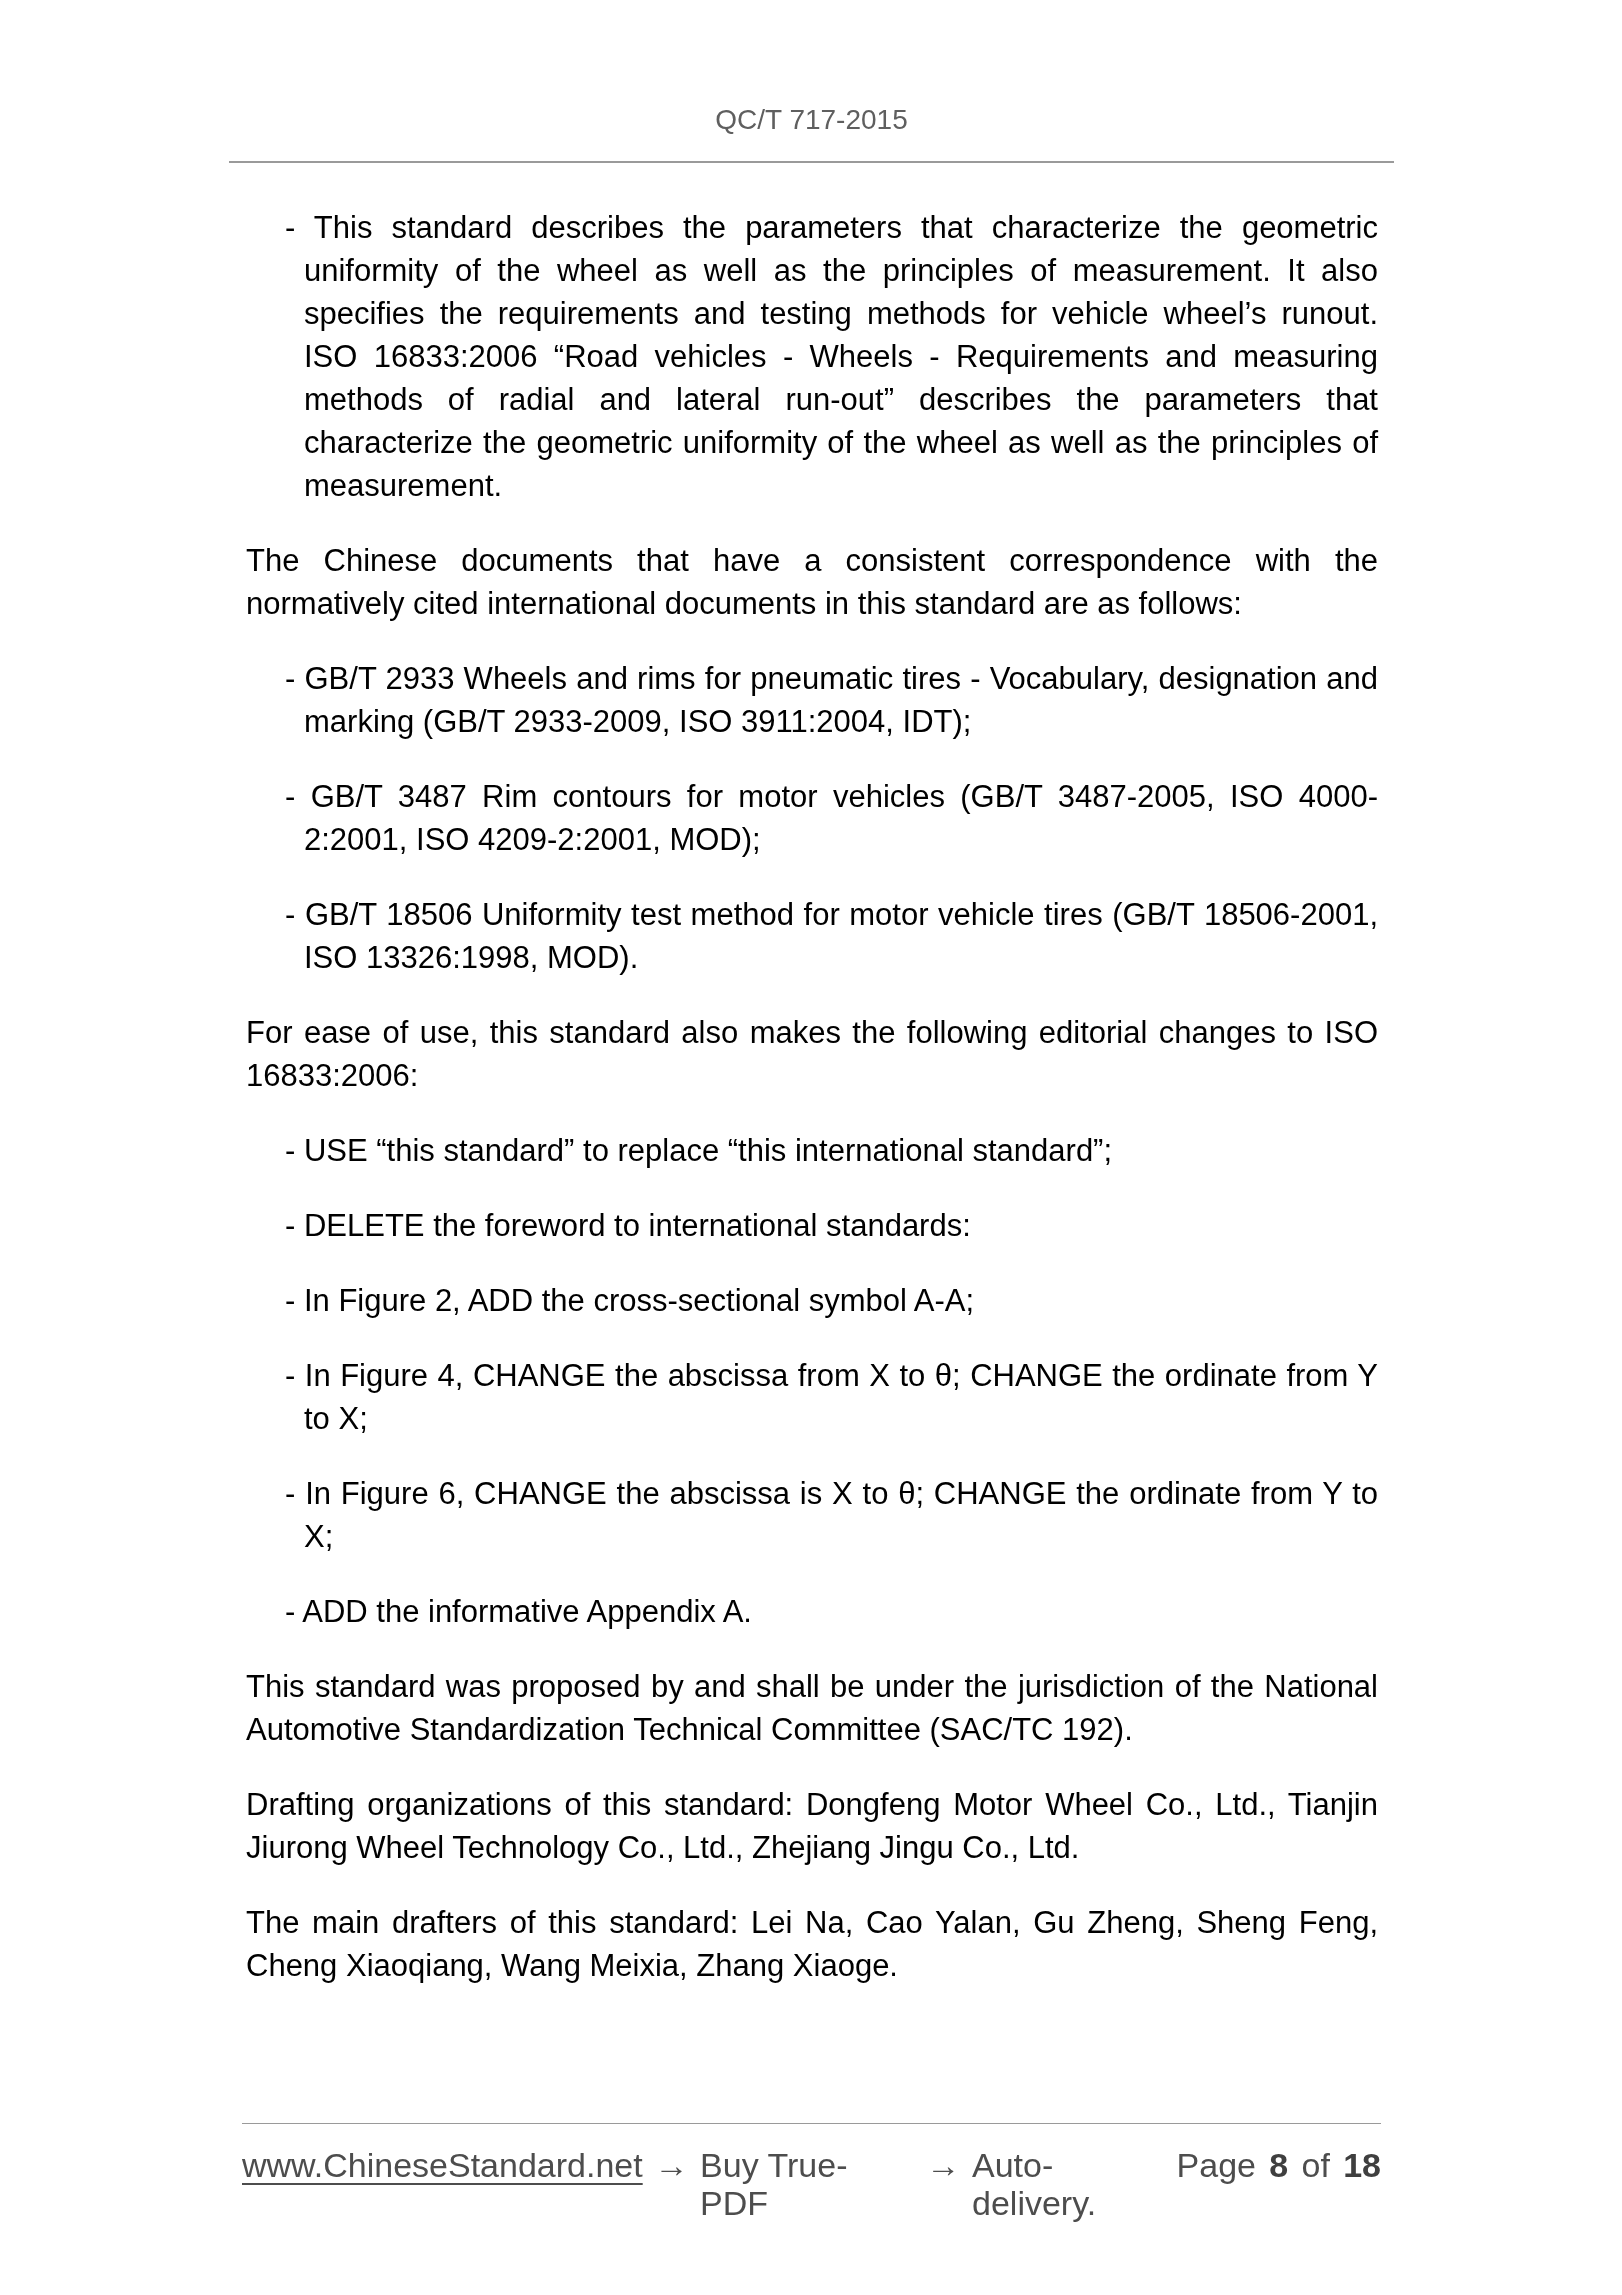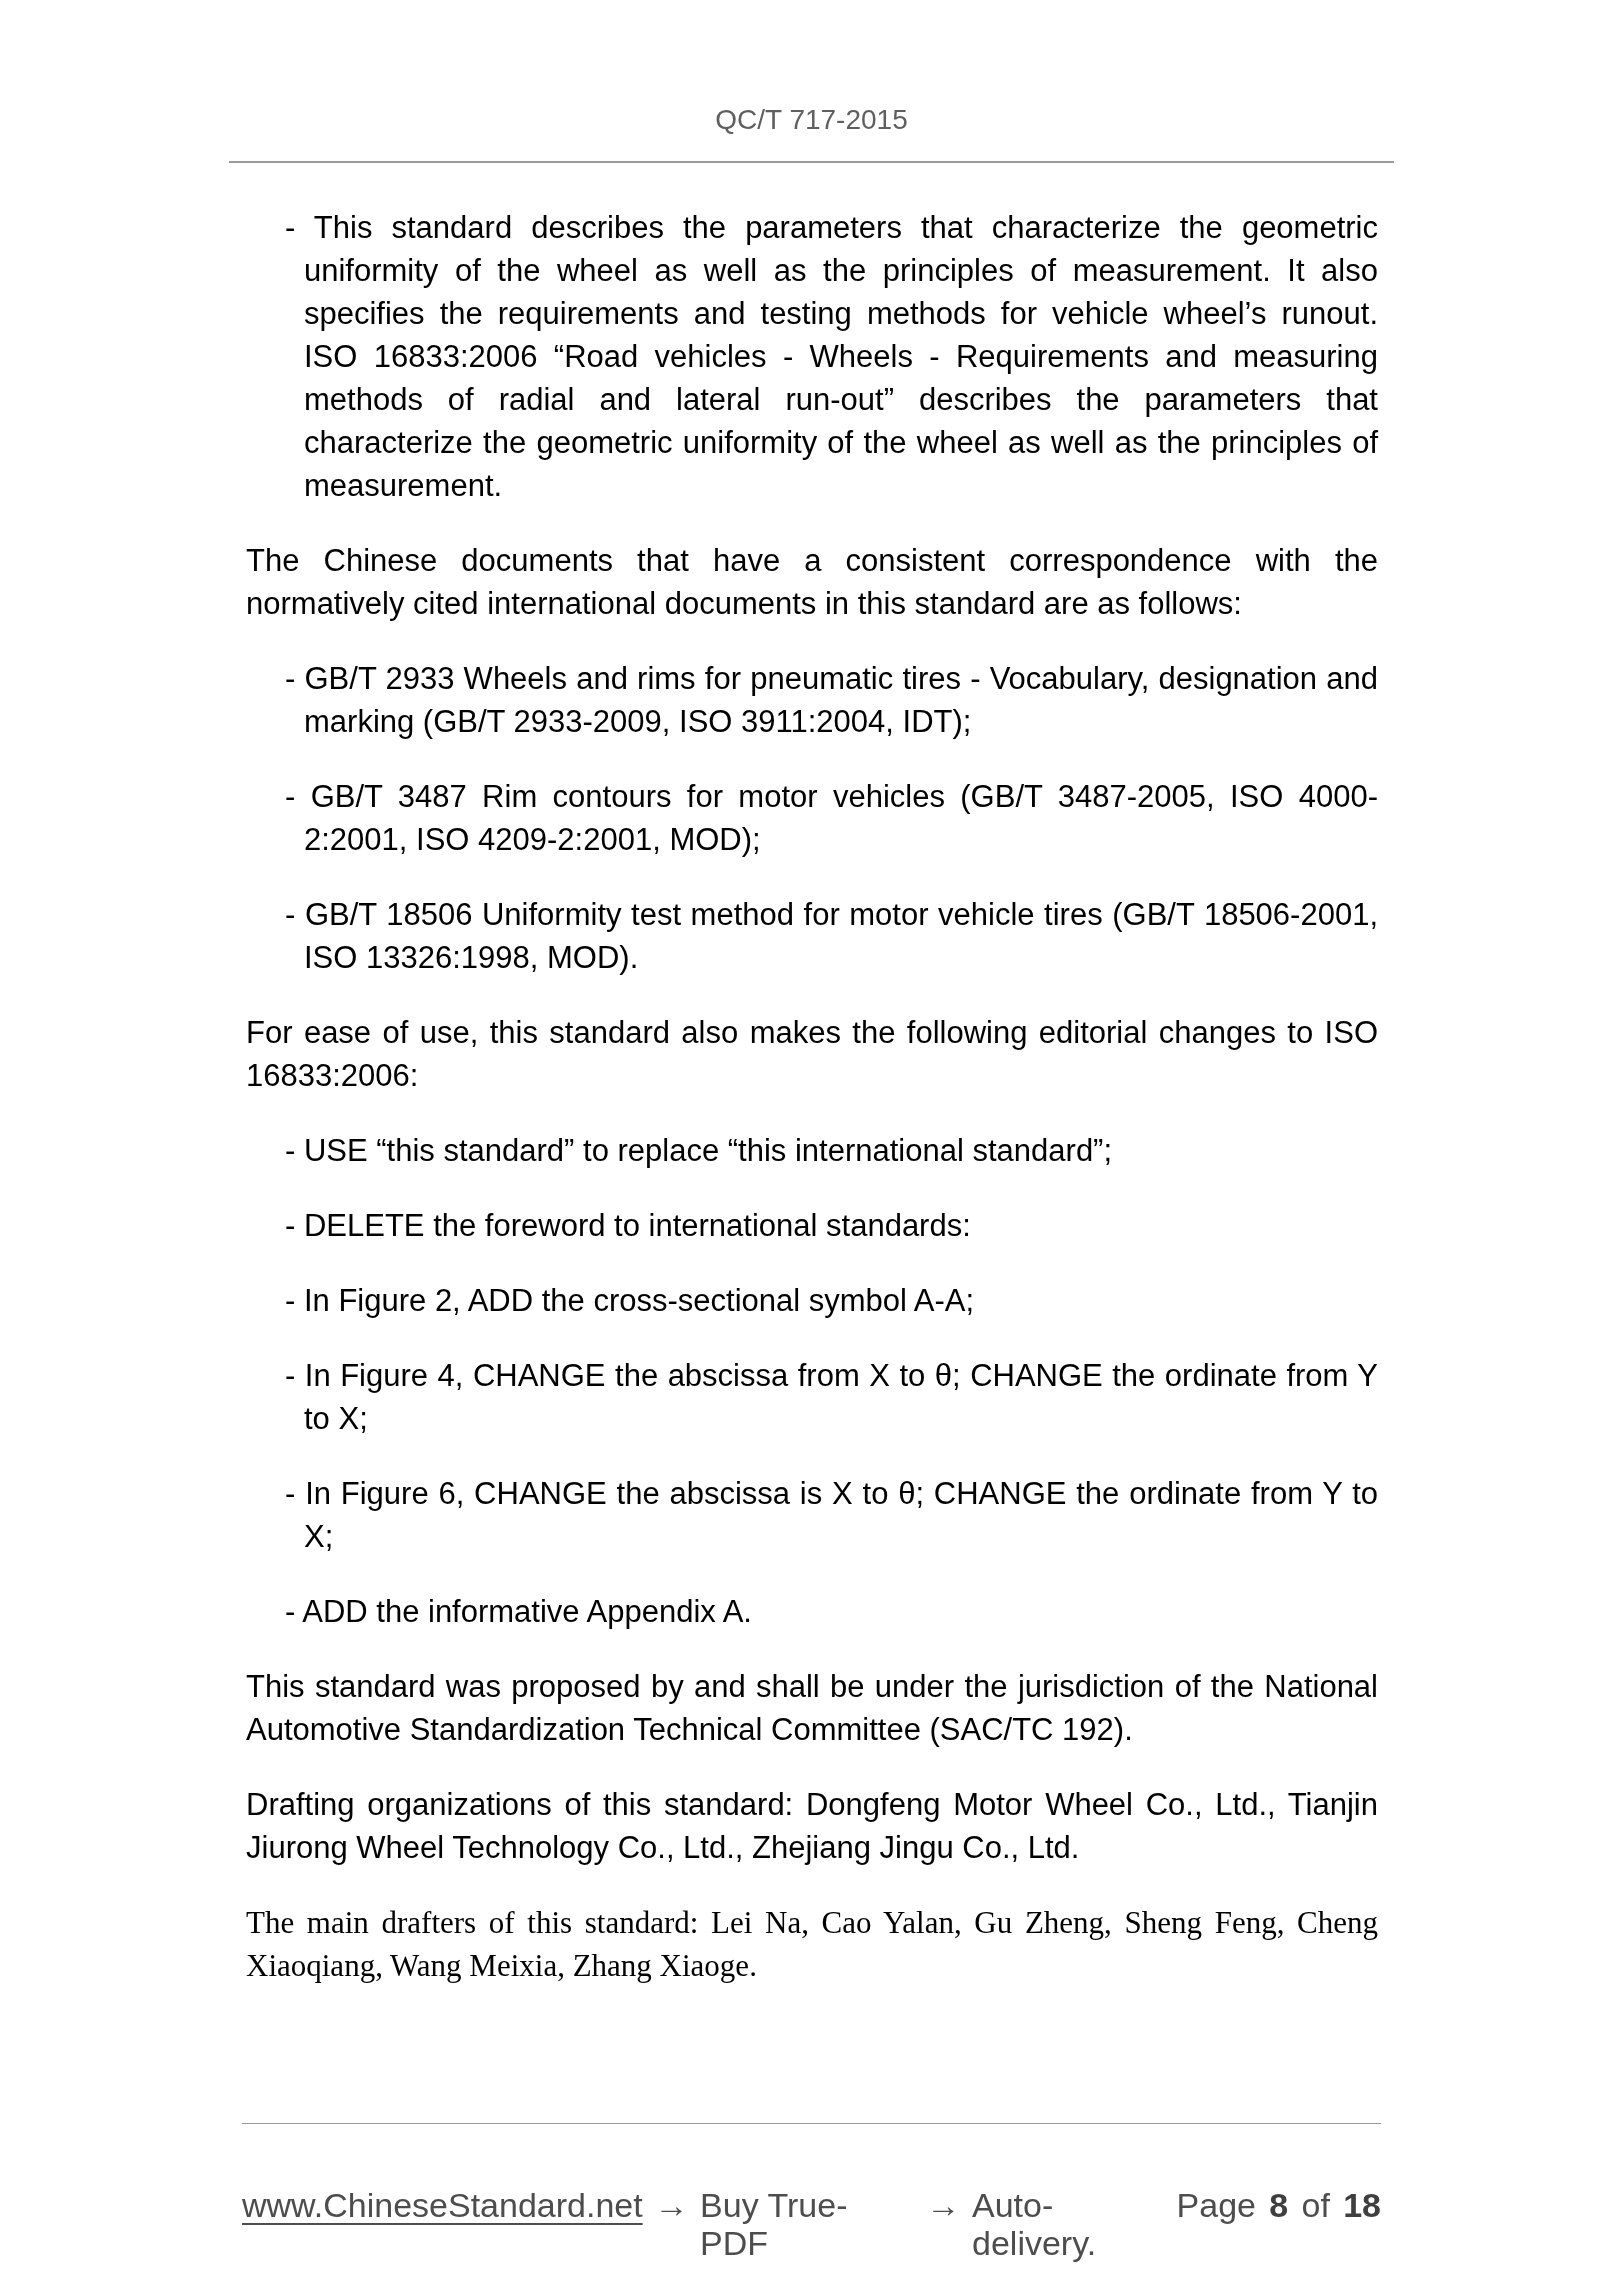--- a/index.html
+++ b/index.html
@@ -39,21 +39,20 @@
   }
   .para {
     margin: 0 0 32px 0;
   }
   .para.bullet {
     padding-left: 58px;
     text-indent: -19px;
   }
   .para:last-child {
     margin-bottom: 8px;
-    font-family: Liberation Serif, serif;
   }
   
   .footer {
     position: absolute;
     left: 242px;
     right: 242px;
     top: 2123px;
   }
   .foot-rule {
     border-top: 1.7px solid var(--rule, #a9a9a9);
@@ -80,21 +79,20 @@
     text-decoration-thickness: 1.7px;
     cursor: pointer;
   }
   .arrow {
     font-weight: bold;
   }
   .footer-right {
     display: inline-flex;
     align-items: baseline;
     gap: 13.3px;
-    margin-top: 40px;
   }
   .footer-right .num {
     font-weight: bold;
     color: #3f3f3f;
   }
 </style>
 </head>
 <body>
 
 <div class="page">

